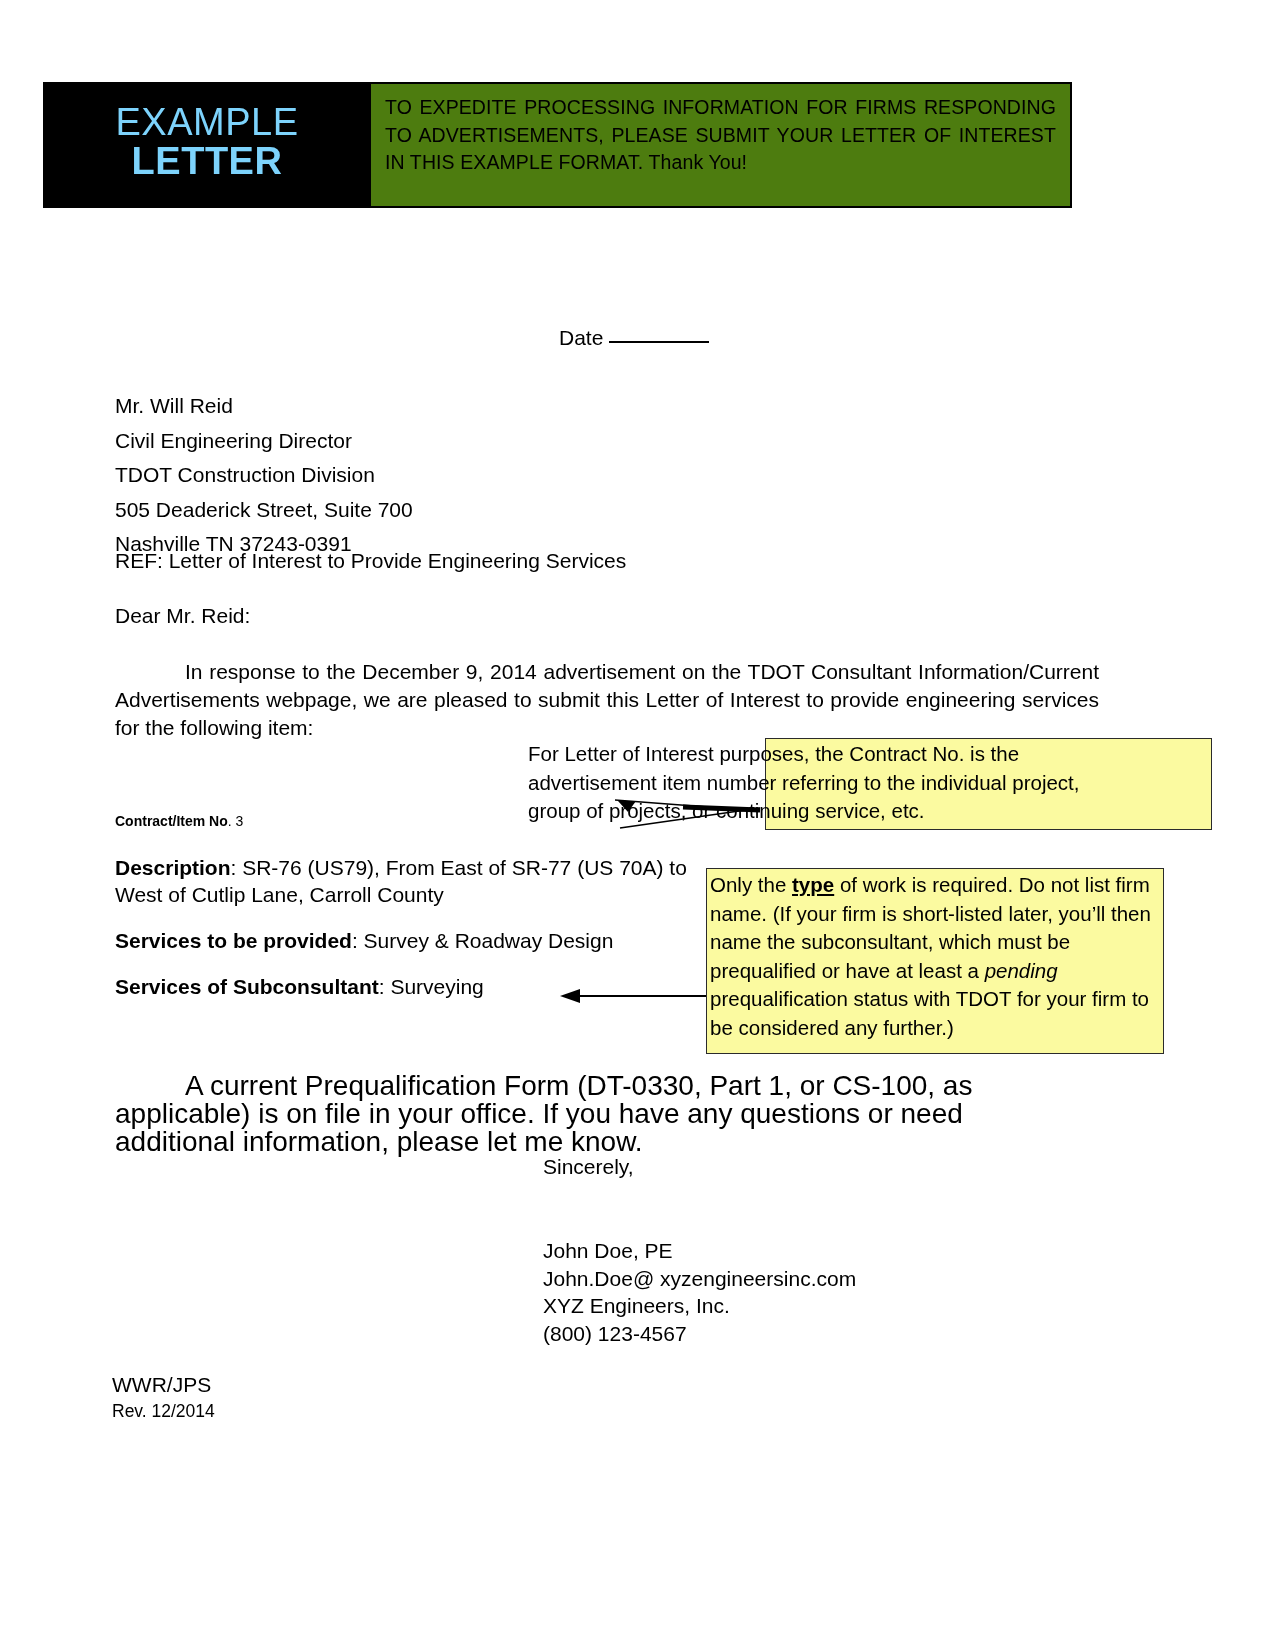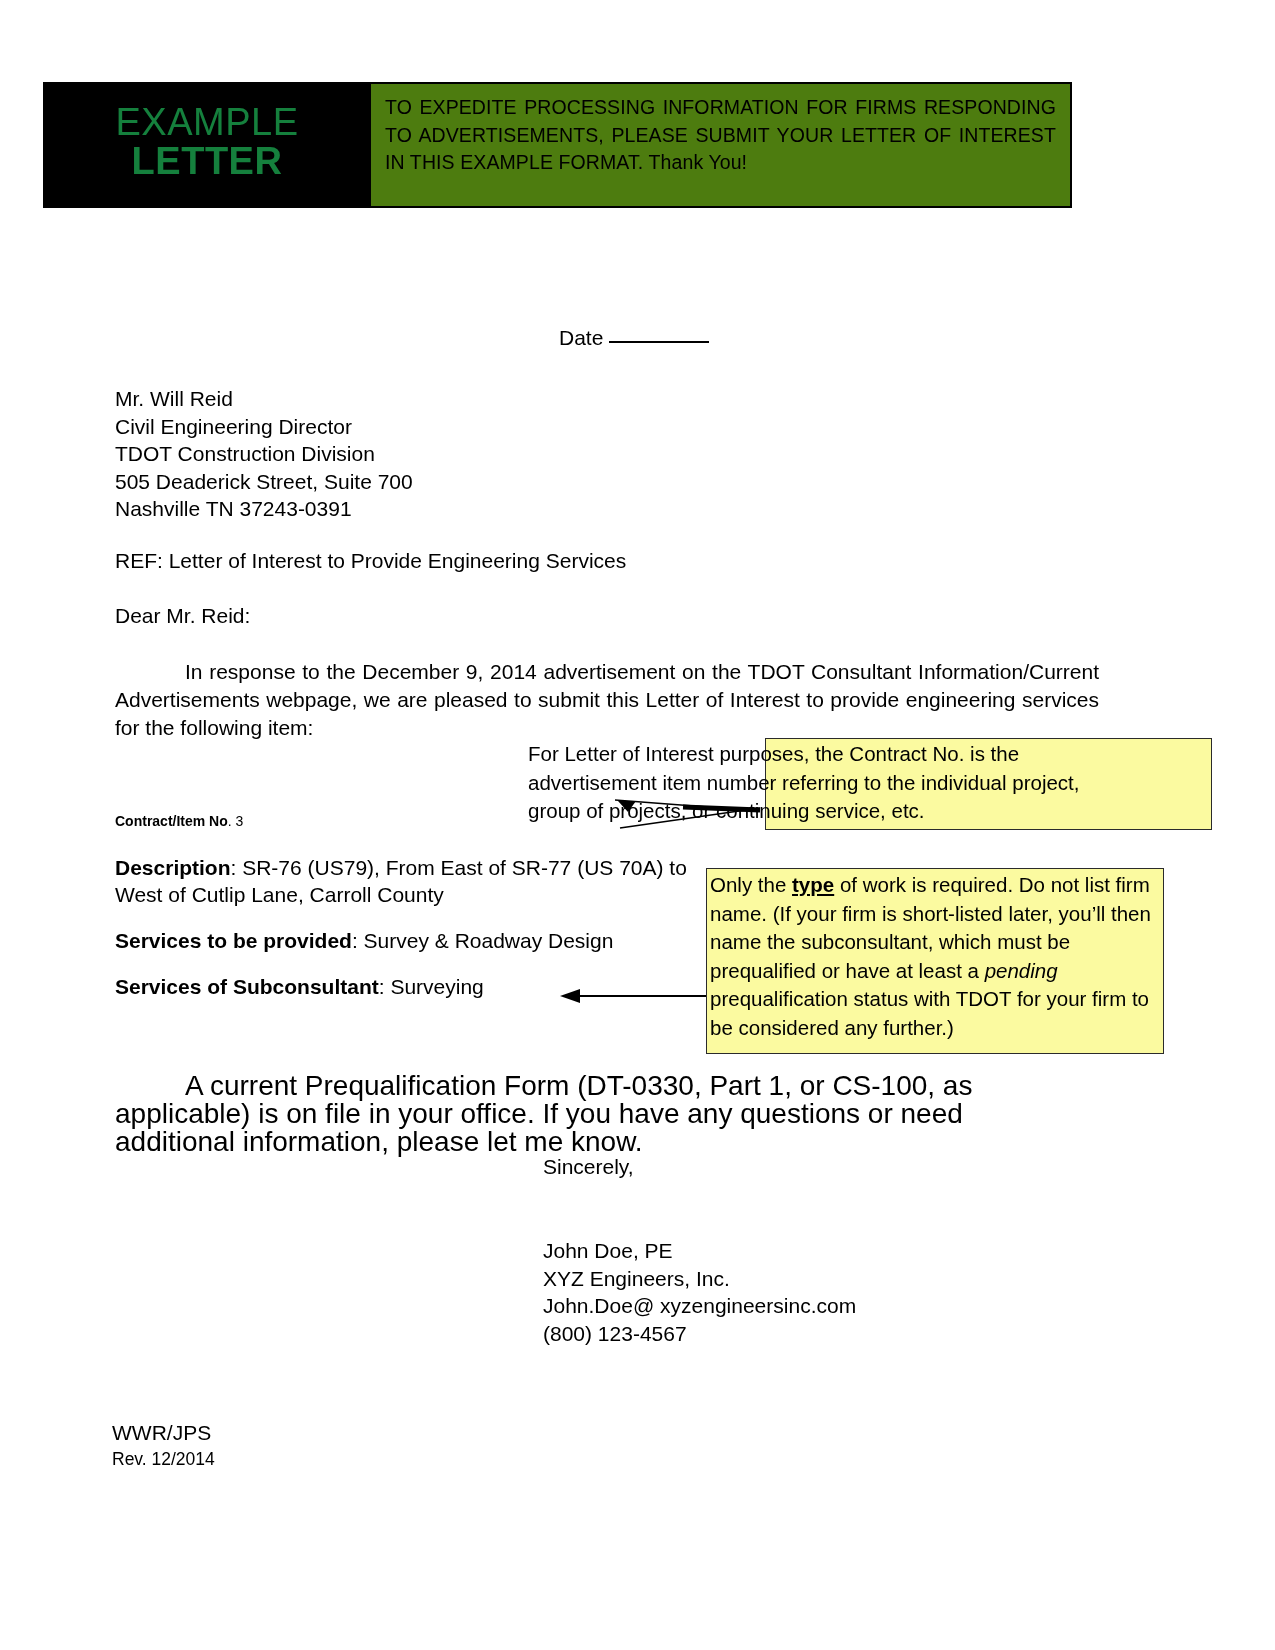--- a/index.html
+++ b/index.html
@@ -27,21 +27,21 @@
     width: 1029px;
     height: 126px;
     box-sizing: border-box;
     border: 2px solid #000000;
     display: flex;
     align-items: stretch;
   }
   .banner-left {
     width: 324px;
     background: #000000;
-    color: #15803d;
+    color: #7dd3fc;
     display: flex;
     flex-direction: column;
     justify-content: center;
     align-items: center;
     box-sizing: border-box;
     padding-bottom: 6px;
   }
   .banner-left .l1 {
     font-size: 38px;
     line-height: 1.02;
@@ -92,21 +92,21 @@
     vertical-align: 2px;
   }
 
   .addr {
     position: absolute;
     left: 115px;
     top: 385px;
     font-size: 21px;
     line-height: 27.5px;
   }
-  .addr div { white-space: pre; }
+  .addr div { white-space: pre; margin-top: 7px; }
 
   .ref-line {
     position: absolute;
     left: 115px;
     top: 549px;
     font-size: 21px;
   }
   .salutation {
     position: absolute;
     left: 115px;
@@ -166,21 +166,20 @@
     line-height: 27.5px;
   }
   .sig div { white-space: pre; }
 
   .footer {
     position: absolute;
     left: 112px;
     top: 1372px;
     font-size: 21px;
     line-height: 26px;
-    margin-top: 48px;
   }
   .footer .rev { font-size: 17.5px; }
 
   
   .callout {
     position: absolute;
     background: #fbfaa0;
     border: 1.5px solid #2b2b2b;
     box-sizing: border-box;
   }
@@ -264,22 +263,22 @@
       <div class="row"><span class="lbl">Services to be provided</span><span>: Survey &amp; Roadway Design</span></div>
       <div class="row"><span class="lbl">Services of Subconsultant</span><span>: Surveying</span></div>
     </div>
 
     <div class="para2">A current Prequalification Form (DT-0330, Part 1, or CS-100, as applicable) is on file in your office. If you have any questions or need additional information, please let me know.</div>
 
     <div class="sincerely">Sincerely,</div>
 
     <div class="sig">
       <div>John Doe, PE</div>
+      <div>John.Doe@ xyzengineersinc.com</div>
       <div>XYZ Engineers, Inc.</div>
-      <div>John.Doe@ xyzengineersinc.com</div>
       <div>(800) 123-4567</div>
     </div>
 
     <div class="footer">
       <div>WWR/JPS</div>
       <div class="rev">Rev. 12/2014</div>
     </div>
   </div>
 
   <div class="callout" id="callout-1"></div>

